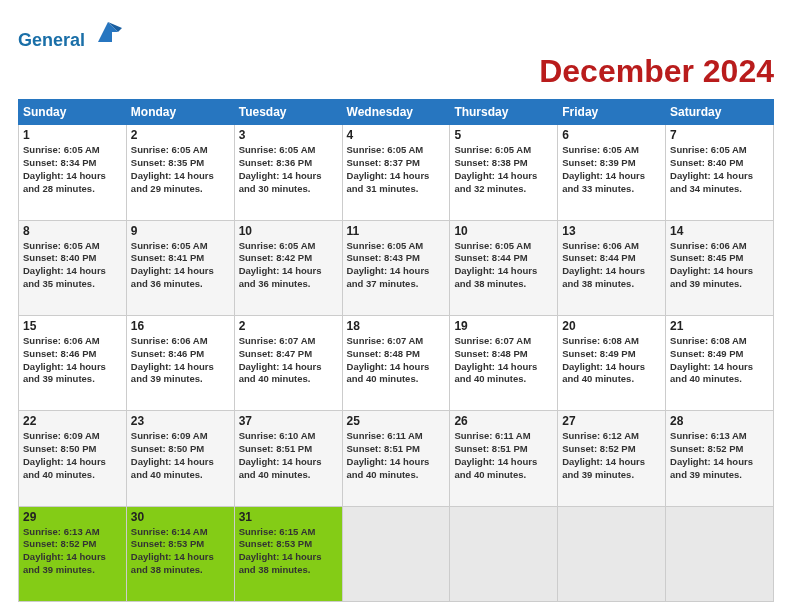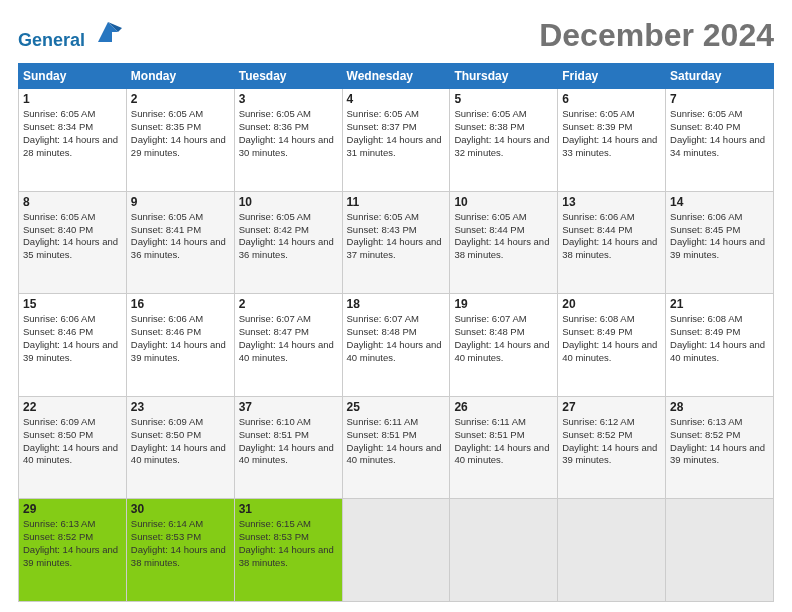--- a/index.html
+++ b/index.html
@@ -42,22 +42,23 @@
       height: 28px;
       margin-left: 4px;
       margin-top: -4px;
     }
     .title-block {
       text-align: right;
     }
     .month-title {
       font-size: 32px;
       font-weight: bold;
-      color: #737373;
+      color: #b91c1c;
       line-height: 1.1;
+      margin-top: 36px;
     }
     .location-title {
       font-size: 16px;
       color: #555;
     }
     .calendar {
       flex: 1;
       border-collapse: collapse;
       width: 100%;
       font-size: 10px;
@@ -89,20 +90,21 @@
       font-size: 12px;
       font-weight: bold;
       color: #222;
       display: block;
       margin-bottom: 2px;
     }
     .day-info {
       color: #333;
       font-size: 9.5px;
       line-height: 1.35;
+      font-weight: bold;
     }
     .empty-cell {
       background: #e8e8e8 !important;
     }
   </style>
 </head>
 <body>
 
 <div class="page">
   <div class="header">

